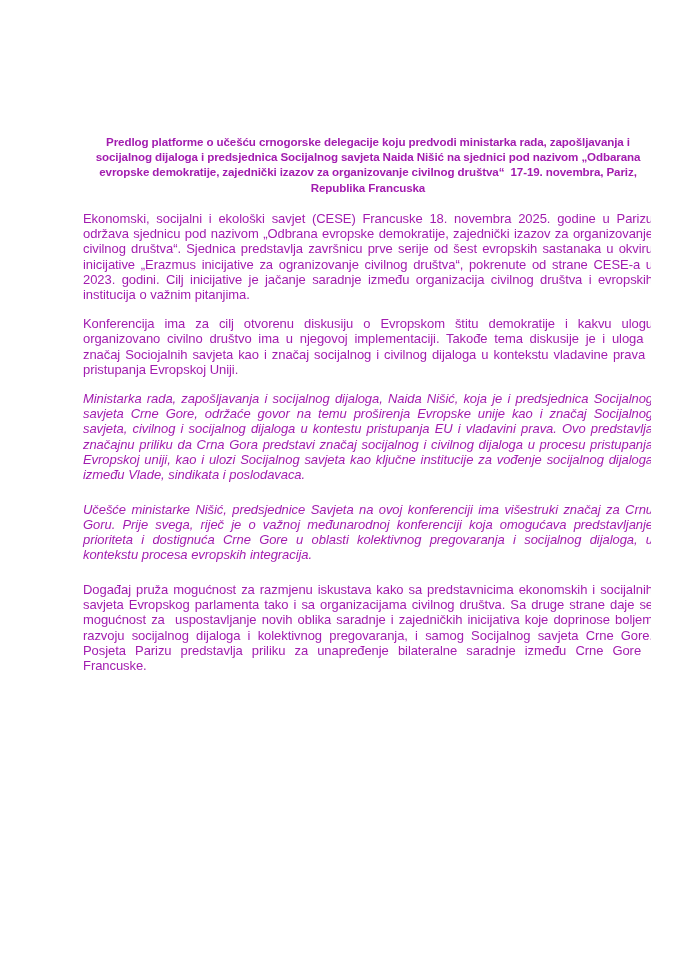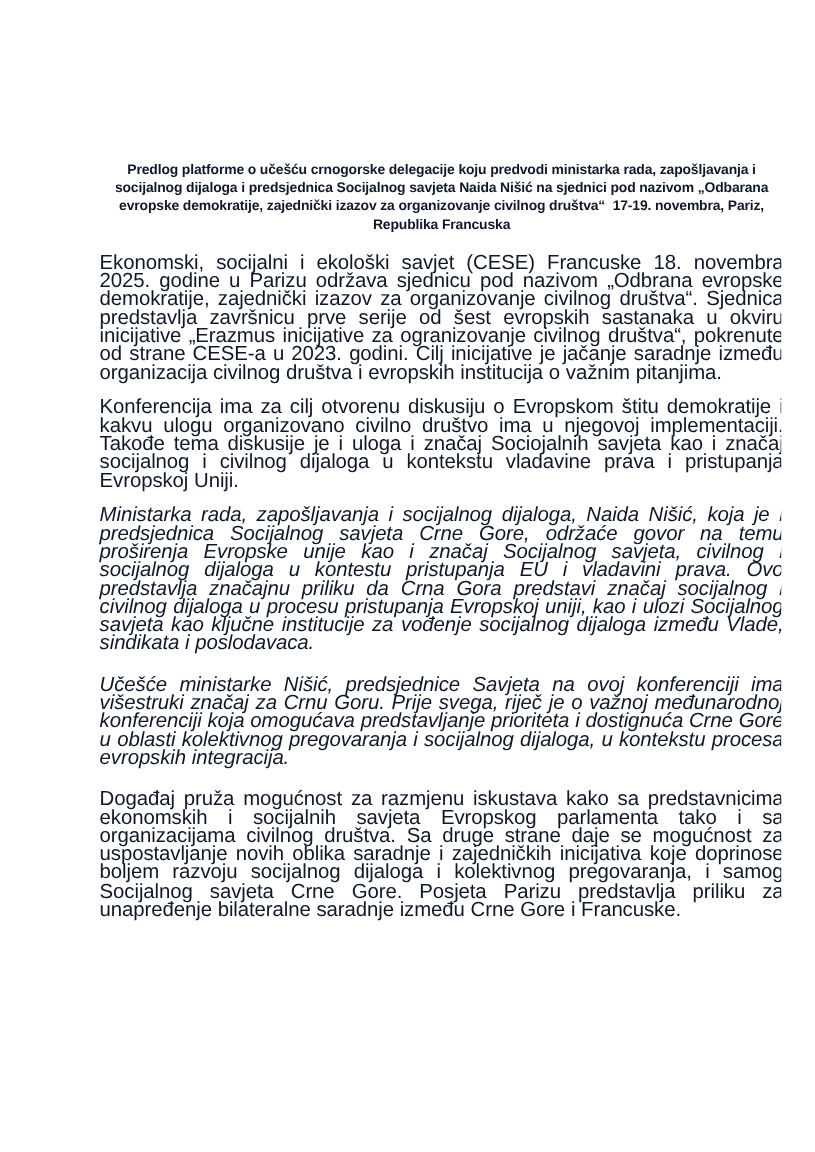--- a/index.html
+++ b/index.html
@@ -8,41 +8,41 @@
     background: #ffffff;
   }
   .page {
     position: relative;
     width: 623px;
     height: 960px;
     background: #ffffff;
     margin: 0 auto;
     overflow: hidden;
     font-family: "Liberation Sans", sans-serif;
-    color: #0f172a;
+    color: #a21caf;
     -webkit-font-smoothing: antialiased;
   }
   .doc-body {
     position: absolute;
     left: 55px;
     top: 134px;
     width: 570px;
   }
   .doc-title {
     font-size: 11.6px;
     line-height: 15.2px;
     font-weight: bold;
     text-align: center;
     margin: 0 0 16px 0;
     padding: 0 8px;
     white-space: pre-wrap;
     letter-spacing: -0.01em;
   }
   .doc-para {
-    font-size: 17px;
+    font-size: 13px;
     line-height: 15.3px;
     text-align: justify;
     text-justify: inter-word;
     margin: 0 0 13.5px 0;
     white-space: pre-wrap;
     letter-spacing: -0.005em;
     word-spacing: 0.01em;
   }
   .doc-para:last-child {
     margin-bottom: 0;

